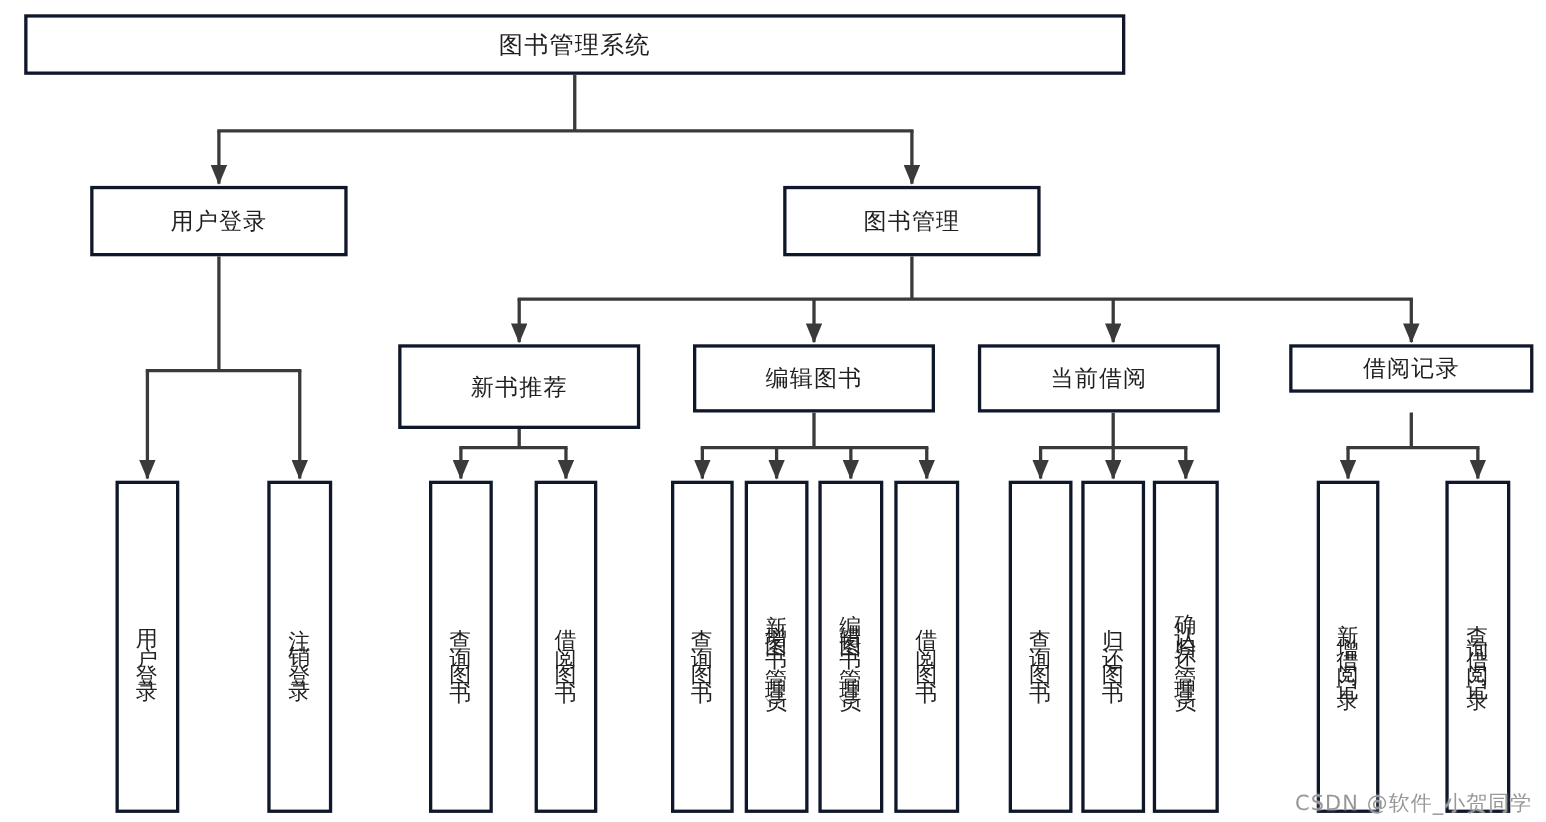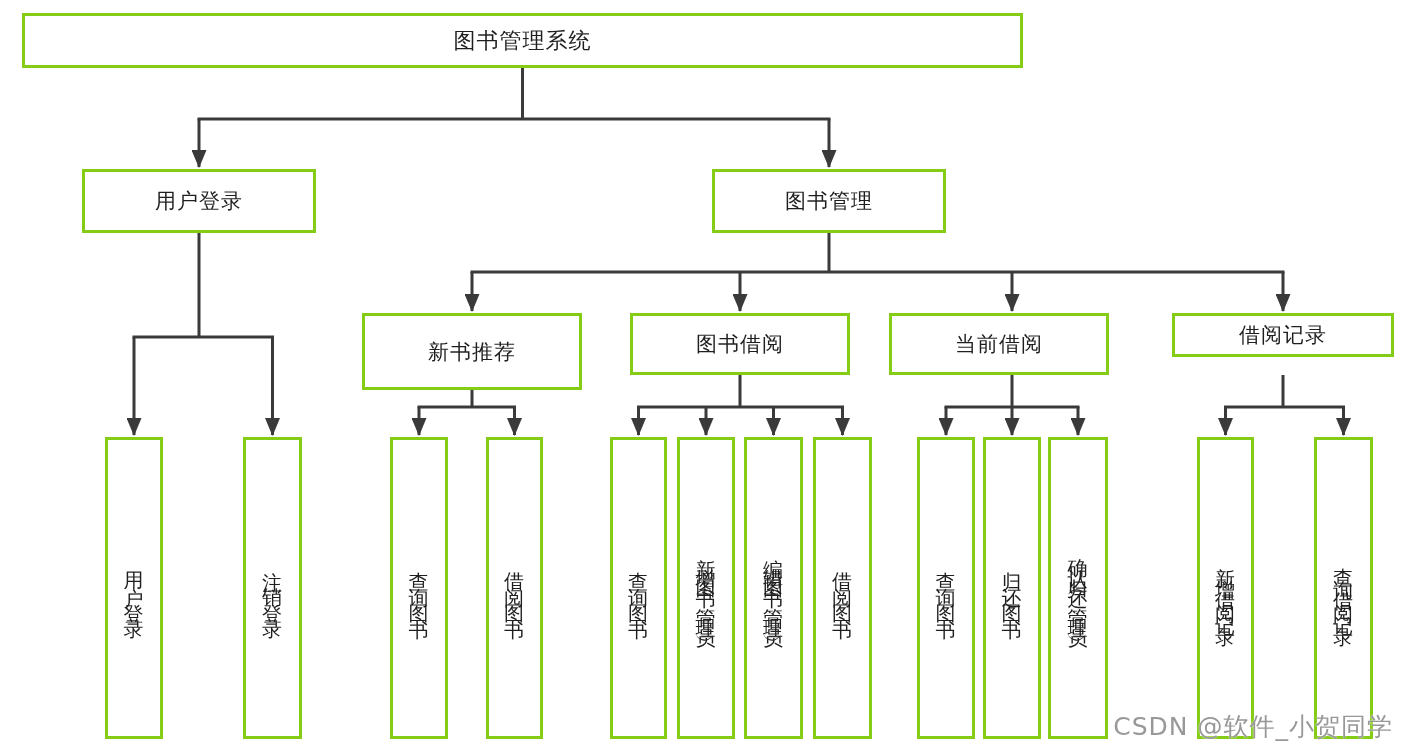--- a/index.html
+++ b/index.html
@@ -17,21 +17,21 @@
   }
   #wires {
     position: absolute;
     left: 0; top: 0;
     width: 1405px; height: 747px;
     pointer-events: none;
   }
   .box {
     position: absolute;
     box-sizing: border-box;
-    border: 3px solid #84cc16;
+    border: 3px solid #0f172a;
     background: #ffffff;
     display: flex;
     align-items: center;
     justify-content: center;
     color: #1f1f1f;
   }
   .box.h span {
     font-size: 21px;
     letter-spacing: 1px;
     white-space: nowrap;
@@ -46,21 +46,21 @@
     text-orientation: mixed;
     font-size: 20px;
     line-height: 1;
     letter-spacing: 12px;
     white-space: nowrap;
   }
   #watermark {
     position: absolute;
     right: 12px;
     bottom: 4px;
-    font-size: 25px;
+    font-size: 19px;
     color: #989898;
     text-shadow: 0 0 2px #ffffff;
     letter-spacing: 1px;
     white-space: nowrap;
     z-index: 5;
   }
 </style>
 </head>
 <body>
 
@@ -117,21 +117,21 @@
     <span>用户登录</span>
   </div>
   <div class="box h" style="left:712px;top:169px;width:234px;height:64px">
     <span>图书管理</span>
   </div>
 
   <div class="box h" style="left:362px;top:313px;width:220px;height:77px">
     <span>新书推荐</span>
   </div>
   <div class="box h" style="left:630px;top:313px;width:220px;height:62px">
-    <span>图书借阅</span>
+    <span>编辑图书</span>
   </div>
   <div class="box h" style="left:889px;top:313px;width:220px;height:62px">
     <span>当前借阅</span>
   </div>
   <div class="box h" style="left:1172px;top:313px;width:222px;height:44px">
     <span>借阅记录</span>
   </div>
 
   <div class="box v" style="left:105px;width:58px">
     <span class="vtext" style="letter-spacing: 16px;">用户登录</span>

